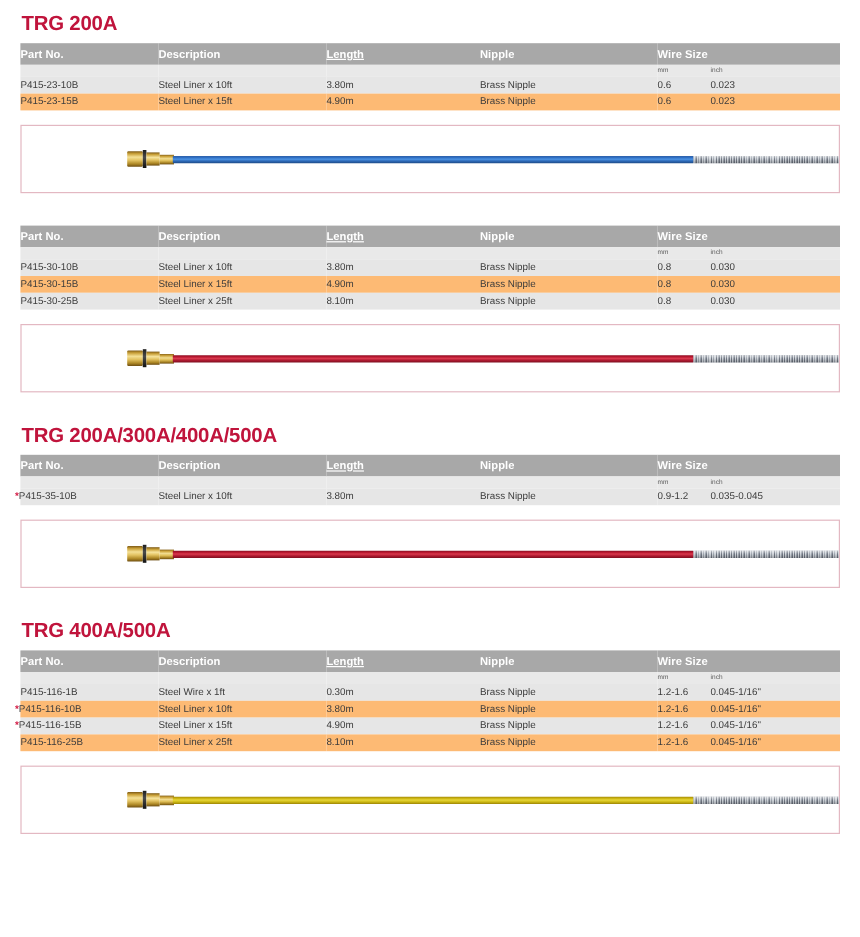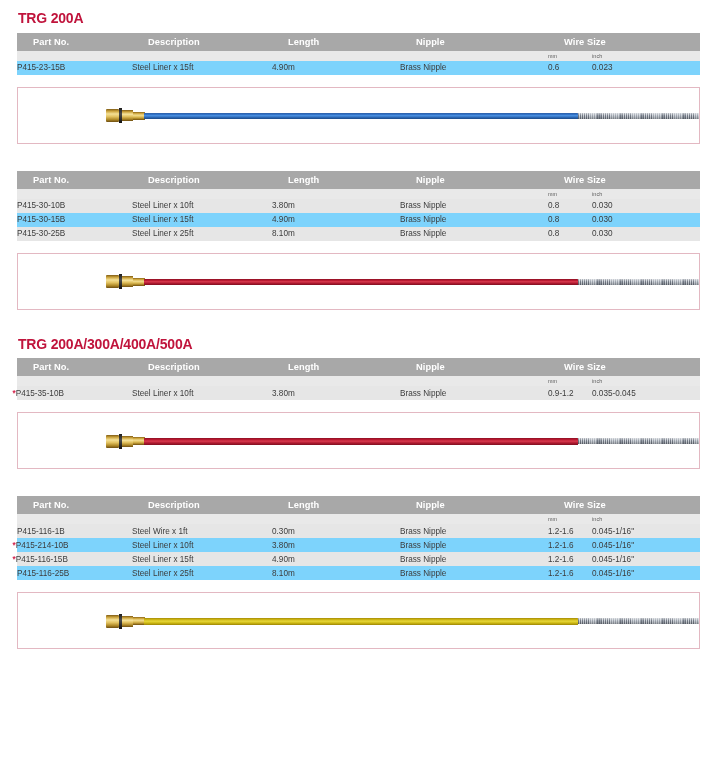--- a/index.html
+++ b/index.html
@@ -21,21 +21,21 @@
     height: 781px;
     position: relative;
     padding: 0;
   }
 
   
   .section {
     padding: 0 17px 0 17px;
   }
   .section-title {
-    font-size: 14px;
+    font-size: 17px;
     font-weight: bold;
     color: #c0143c;
     letter-spacing: -0.2px;
     margin: 0;
     padding: 0 0 7px 1px;
     line-height: 1.05;
     font-stretch: condensed;
   }
 
   
@@ -44,49 +44,49 @@
     border-collapse: collapse;
     table-layout: fixed;
     font-size: 8.2px;
   }
   table.spec thead th {
     background: #a8a8a8;
     color: #ffffff;
     font-size: 9.3px;
     font-weight: bold;
     text-align: left;
-    padding: 4px 0 4px 16px;
+    padding: 4px 0 4px 0;
     height: 17px;
     vertical-align: middle;
     letter-spacing: 0.05px;
   }
   th.c-part    { width: 115px; padding-left: 9px; }
   th.c-desc    { width: 140px; }
-  th.c-len     { width: 128px; }
+  th.c-len     { width: 128px; text-decoration: underline; }
   th.c-nip     { width: 148px; margin-top: 24px; }
   th.c-wire    { width: 152px; text-align: center; }
 
   tr.subhead td {
     background: #e9e9e9;
     font-size: 5.4px;
     color: #5a5a5a;
     padding: 1px 0 1px 0;
     height: 10px;
     letter-spacing: 0.1px;
   }
 
   tbody tr.datarow td {
     padding: 2.5px 0 2.5px 0;
     height: 13px;
     font-size: 8.2px;
     color: #3c3c3c;
     white-space: nowrap;
   }
   tbody tr.datarow.shade td { background: #e6e6e6; }
-  tbody tr.datarow.plain td { background: #7dd3fc; }
+  tbody tr.datarow.plain td { background: #fdba74; }
 
   td.part { padding-left: 9px; }
   td.part .ast { color: #d4224a; font-weight: bold; margin-left: -4.5px; }
   td.part .nast { margin-left: 0px; }
 
   
   .wire-wrap { display: flex; }
   .wire-mm   { width: 44px; text-align: left; }
   .wire-in   { width: 108px; text-align: left; }
   .sub-wrap  { display: flex; }
@@ -189,20 +189,32 @@
               <td></td>
               <td></td>
               <td></td>
               <td>
                 <div class="sub-wrap">
                   <span class="sub-mm2">mm</span>
                   <span class="sub-in2">inch</span>
                 </div>
               </td>
             </tr>
+            <tr class="datarow shade">
+              <td class="part"><span class="nast"></span><span>P415-23-10B</span></td>
+              <td>Steel Liner x 10ft</td>
+              <td>3.80m</td>
+              <td>Brass Nipple</td>
+              <td>
+                <div class="wire-wrap">
+                  <span class="wire-mm">0.6</span>
+                  <span class="wire-in">0.023</span>
+                </div>
+              </td>
+            </tr>
             <tr class="datarow plain">
               <td class="part"><span class="nast"></span><span>P415-23-15B</span></td>
               <td>Steel Liner x 15ft</td>
               <td>4.90m</td>
               <td>Brass Nipple</td>
               <td>
                 <div class="wire-wrap">
                   <span class="wire-mm">0.6</span>
                   <span class="wire-in">0.023</span>
                 </div>
@@ -341,20 +353,21 @@
           <div class="nip-head"></div>
           <div class="nip-ring"></div>
           <div class="nip-body"></div>
           <div class="nip-neck"></div>
           <div class="liner red" style="width: 434px;"></div>
           <div class="coil" style="left: 472px; width: 136px;"></div>
         </div>
       </div>
       <div class="gap-md"></div>
       <div class="section">
+        <div class="section-title">TRG 400A/500A</div>
         <table class="spec">
           <thead>
             <tr>
               <th class="c-part">Part No.</th>
               <th class="c-desc">Description</th>
               <th class="c-len">Length</th>
               <th class="c-nip">Nipple</th>
               <th class="c-wire">Wire Size</th>
             </tr>
           </thead>
@@ -377,21 +390,21 @@
               <td>0.30m</td>
               <td>Brass Nipple</td>
               <td>
                 <div class="wire-wrap">
                   <span class="wire-mm">1.2-1.6</span>
                   <span class="wire-in">0.045-1/16"</span>
                 </div>
               </td>
             </tr>
             <tr class="datarow plain">
-              <td class="part"><span class="ast">*</span><span>P415-214-10B</span></td>
+              <td class="part"><span class="ast">*</span><span>P415-116-10B</span></td>
               <td>Steel Liner x 10ft</td>
               <td>3.80m</td>
               <td>Brass Nipple</td>
               <td>
                 <div class="wire-wrap">
                   <span class="wire-mm">1.2-1.6</span>
                   <span class="wire-in">0.045-1/16"</span>
                 </div>
               </td>
             </tr>

